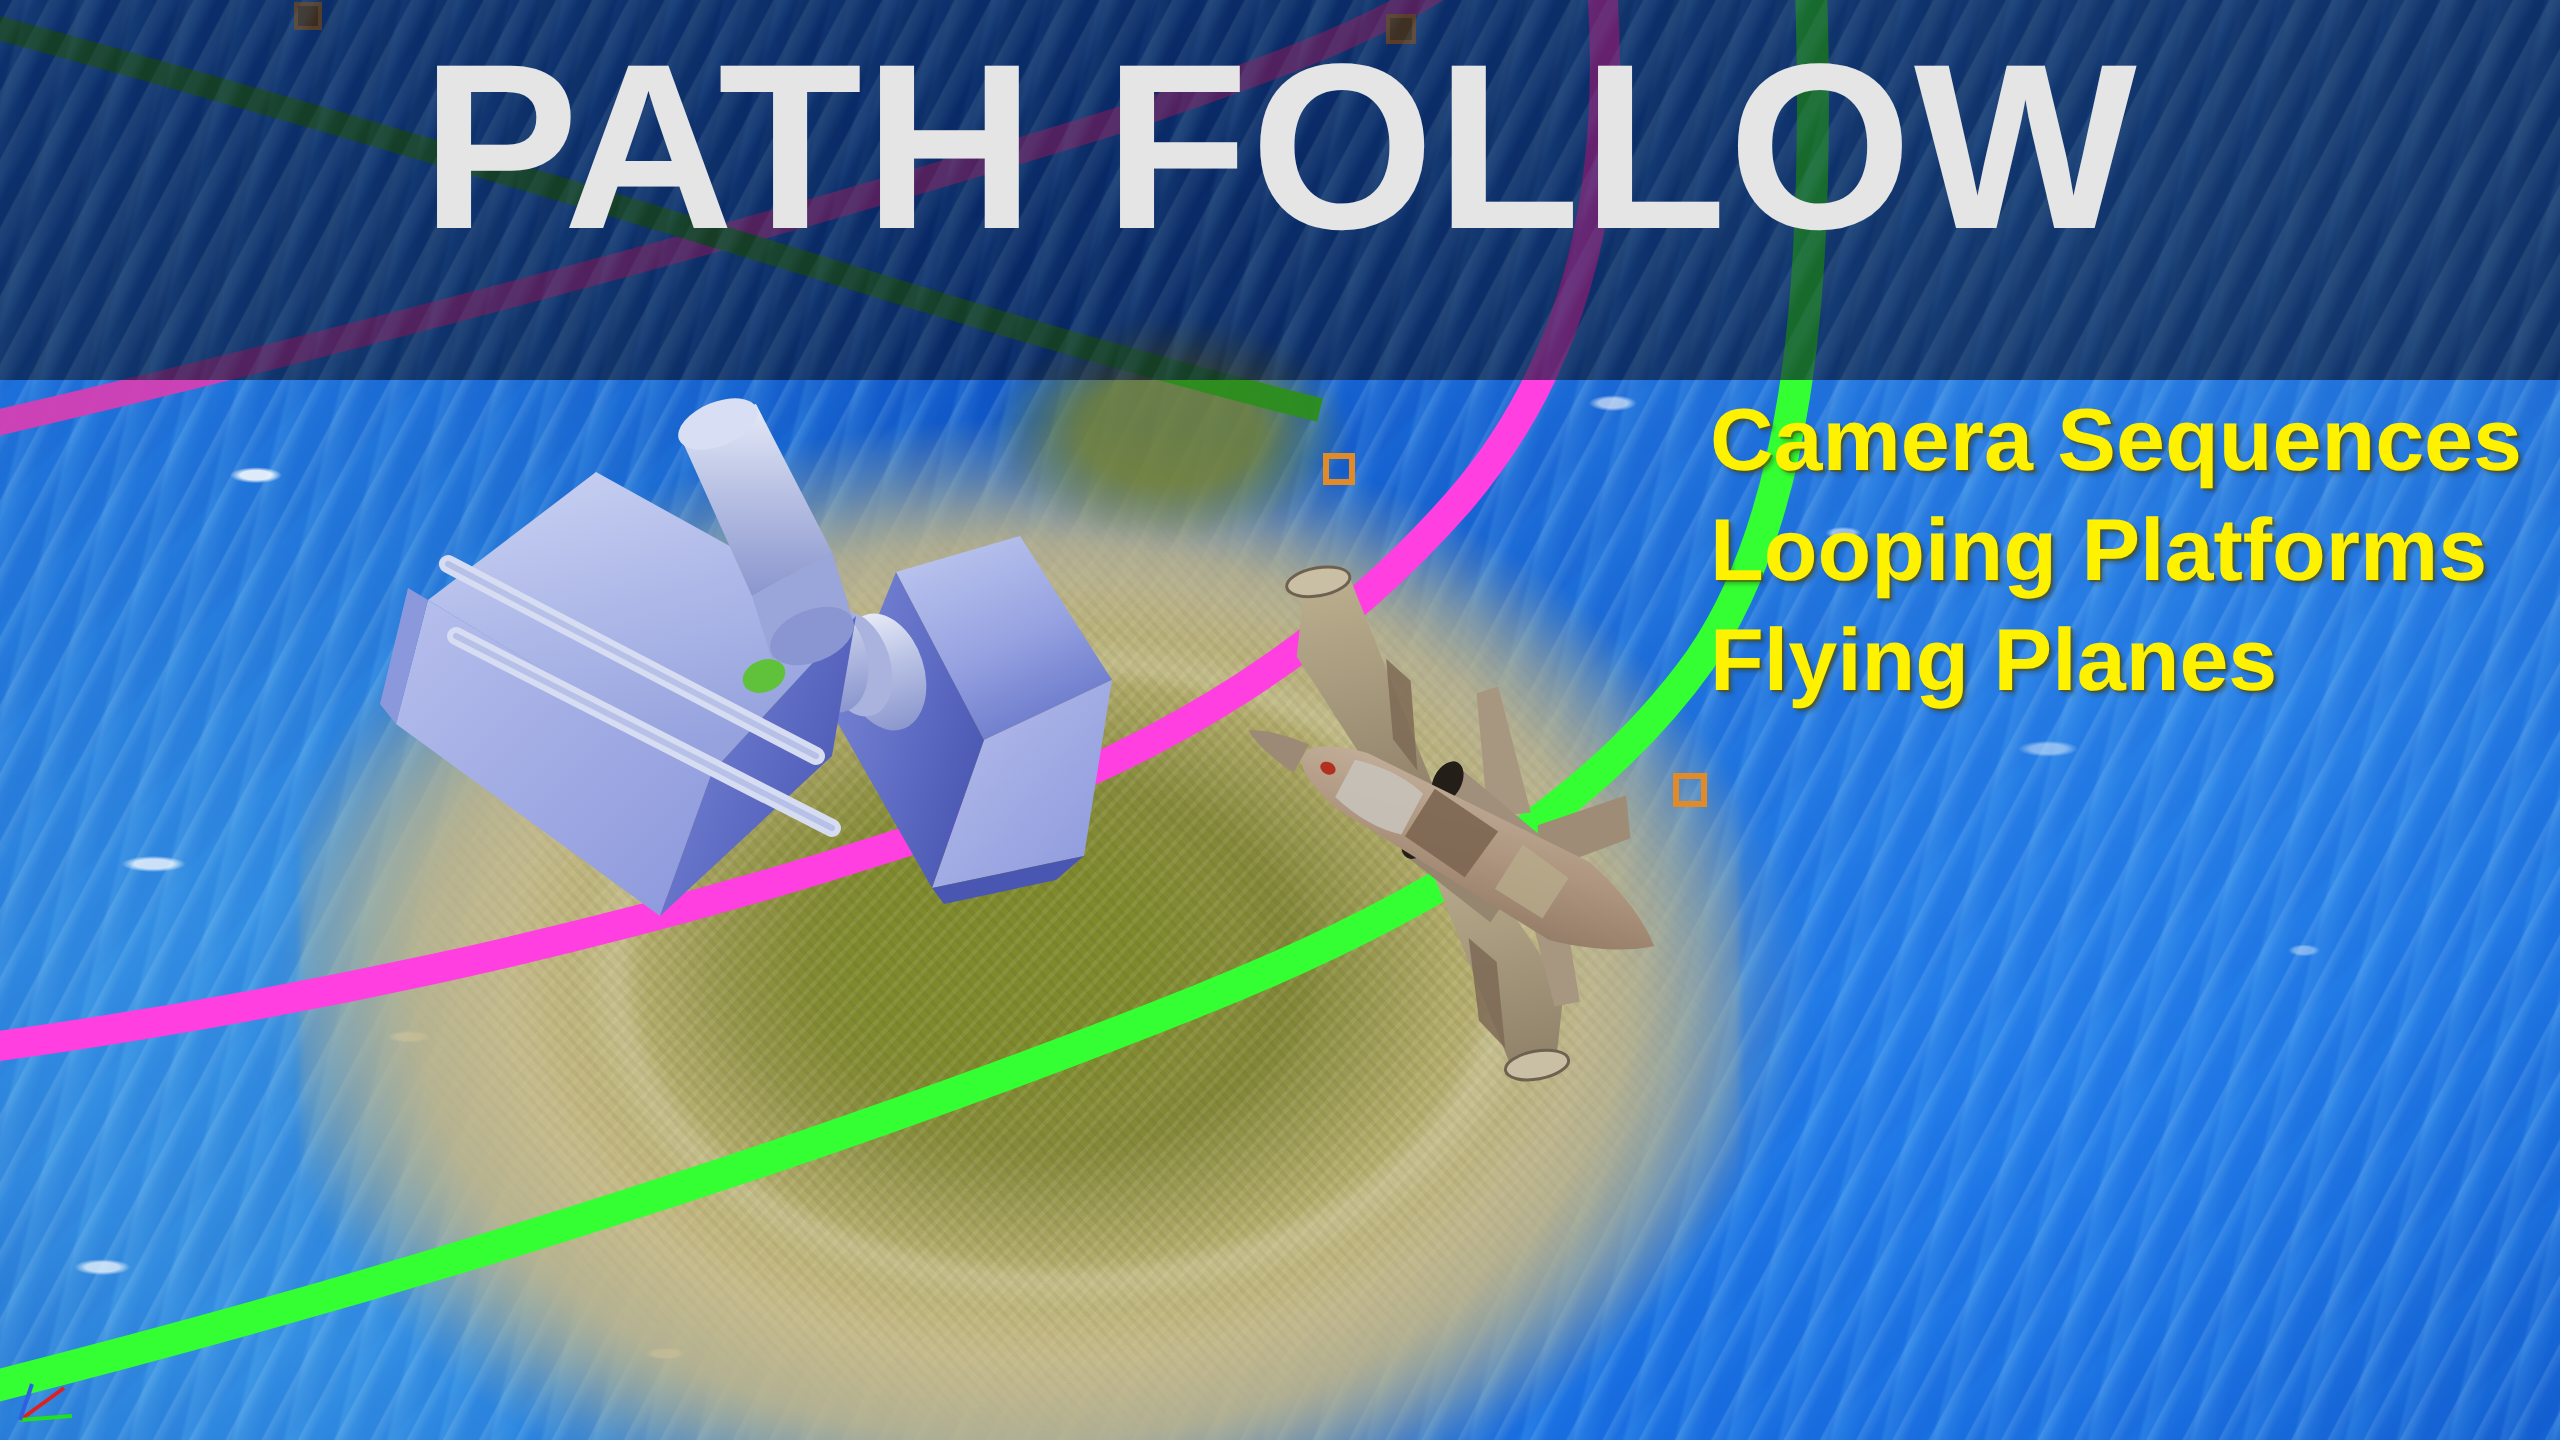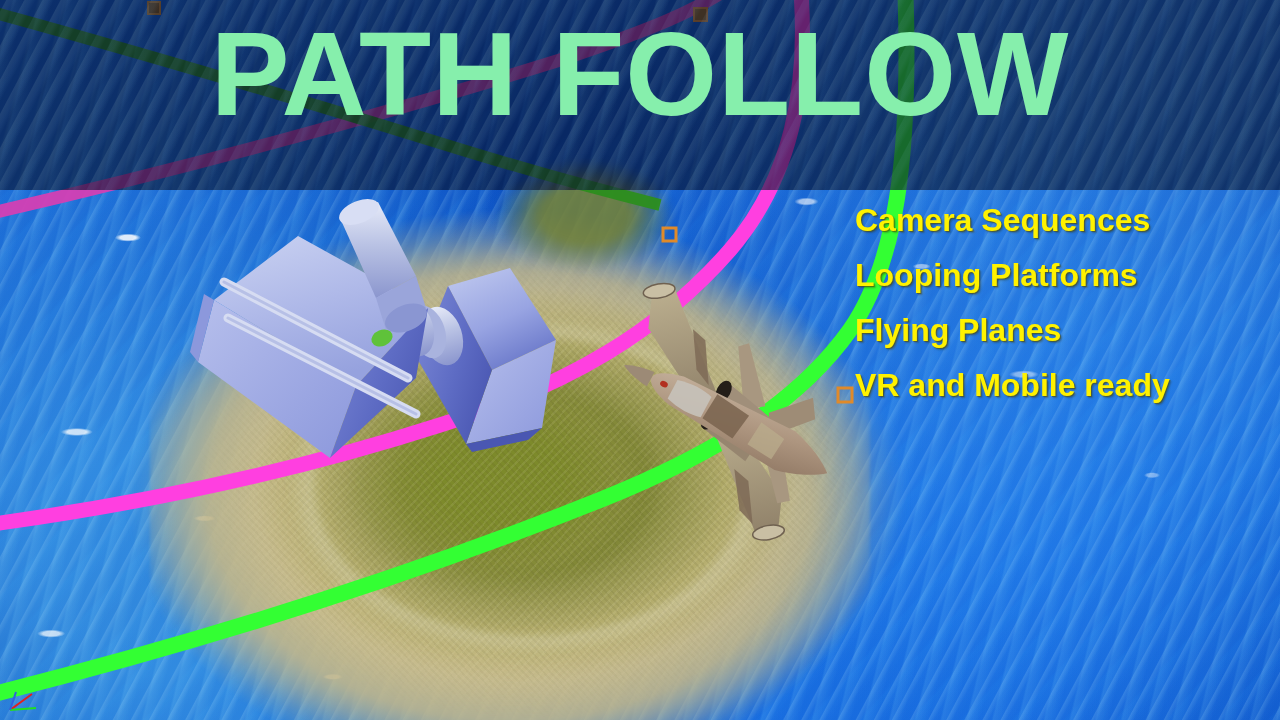--- a/index.html
+++ b/index.html
@@ -127,32 +127,32 @@
         rgba(255,255,255,0) 0 12px, rgba(120,200,255,.05) 14px, rgba(255,255,255,0) 26px);
   }
   .page-title{
     position:absolute;left:0;top:14px;width:1280px;
     text-align:center;
     font-family:"Liberation Sans", sans-serif;
     font-weight:700;
     font-size:118px;
     line-height:120px;
     letter-spacing:1px;
-    color:#86efac;
+    color:#e5e5e5;
     white-space:nowrap;
   }
 
   
   .feature-list{
     position:absolute;left:855px;top:193px;width:420px;
   }
   .feature-item{
     font-family:"Liberation Sans", sans-serif;
     font-weight:700;
-    font-size:32px;
+    font-size:44px;
     line-height:55px;
     color:#FFF200;
     white-space:nowrap;
     text-shadow:
        1px 1px 0 rgba(90,80,0,.55),
        2px 2px 2px rgba(40,40,0,.35);
   }
 
   
   .gizmo{position:absolute;left:6px;top:688px;width:42px;height:28px;}
@@ -322,16 +322,15 @@
 
   <div class="title-band">
     <div class="bandwater"></div>
   </div>
   <div class="page-title">PATH FOLLOW</div>
 
   <div class="feature-list">
     <div class="feature-item">Camera Sequences</div>
     <div class="feature-item">Looping Platforms</div>
     <div class="feature-item">Flying Planes</div>
-    <div class="feature-item">VR and Mobile ready</div>
   </div>
 
 </div>
 
 </body></html>

